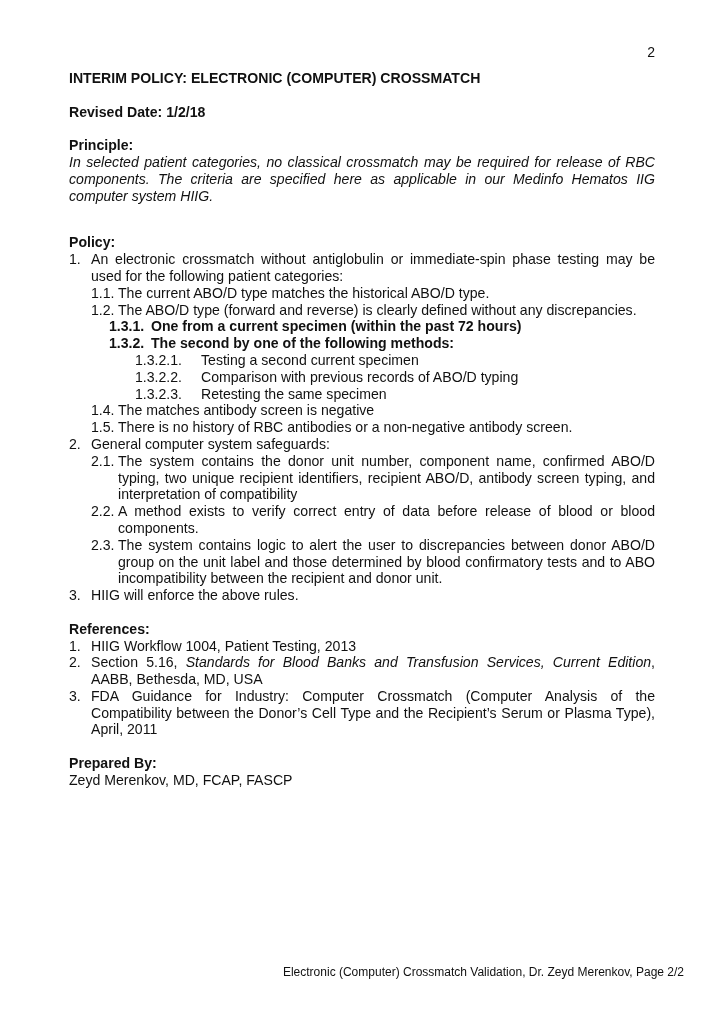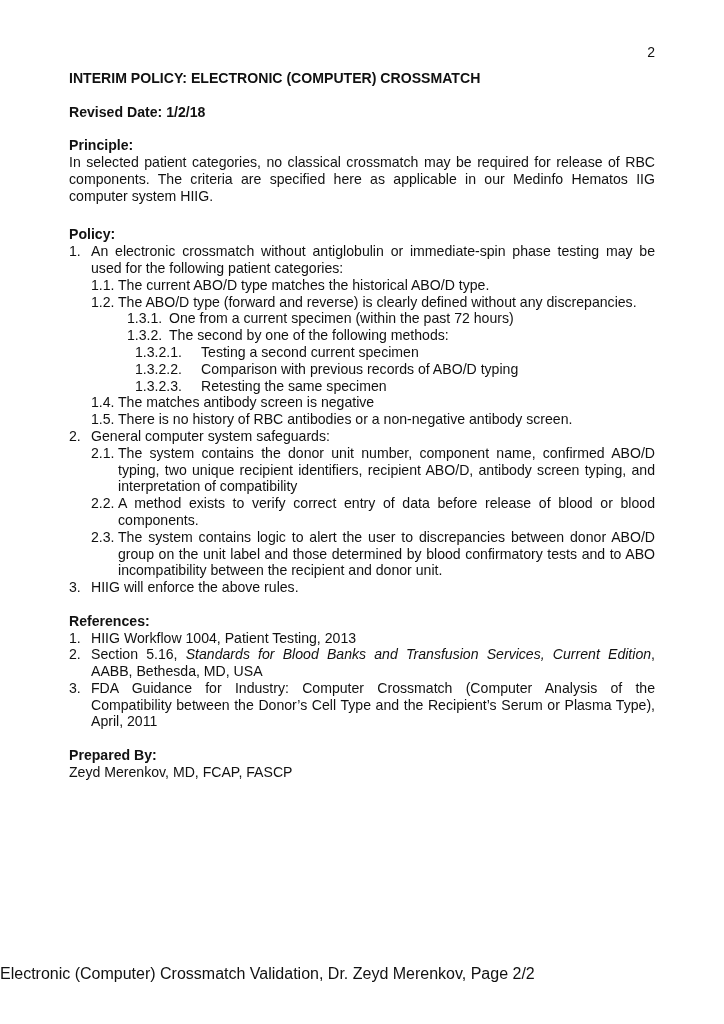--- a/index.html
+++ b/index.html
@@ -5,32 +5,32 @@
     html, body { margin: 0; padding: 0; background: #ffffff; }
     body {
       width: 724px; height: 1024px; position: relative; overflow: hidden;
       font-family: "Liberation Sans", sans-serif; color: #111; font-size: 14.1px;
     }
     .page-num { position: absolute; top: 44px; right: 69px; font-size: 14px; }
     .content { position: absolute; left: 69px; top: 70px; width: 586px; line-height: 16.8px; }
     .title, .sub, .heading { font-weight: bold; }
     .title { margin-bottom: 16.8px; }
     .sub { margin-bottom: 16.8px; }
-    .para { text-align: justify; margin-bottom: 22px; }
+    .para { text-align: justify; margin-bottom: 30px; font-style: italic; }
     .row { display: flex; }
     .num1 { width: 22px; flex-shrink: 0; }
     .txt { flex: 1; text-align: justify; }
     .lvl2 { margin-left: 22px; display: flex; }
     .num2 { width: 27px; flex-shrink: 0; }
-    .lvl3 { margin-left: 58px; display: flex; }
+    .lvl3 { margin-left: 40px; display: flex; font-weight: bold; }
     .num3 { width: 42px; flex-shrink: 0; }
     .lvl4 { margin-left: 66px; display: flex; }
     .num4 { width: 66px; flex-shrink: 0; }
     .gap { height: 16.8px; }
-    .footer { position: absolute; top: 965px; left: 0; width: 684px; text-align: left; font-size: 16px; }
+    .footer { position: absolute; top: 965px; left: 0; width: 684px; text-align: right; font-size: 12px; }
     i { }
   </style>
 </head>
 <body>
 
 <div class="page-num">2</div>
 
 <div class="content">
   <div class="title">INTERIM POLICY:  ELECTRONIC (COMPUTER) CROSSMATCH</div>
   <div class="sub">Revised Date:  1/2/18</div>

